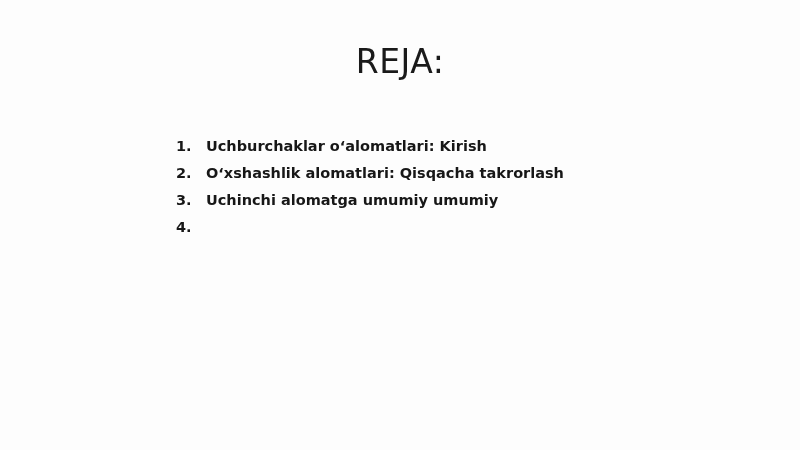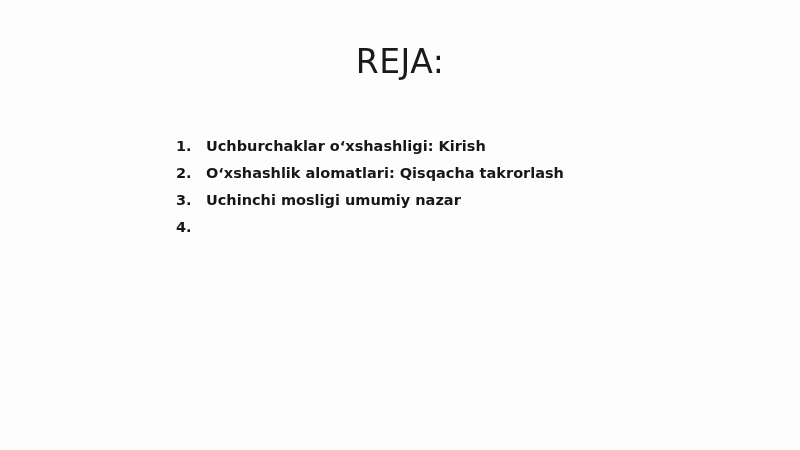--- a/index.html
+++ b/index.html
@@ -66,31 +66,31 @@
 <body>
 
 <div class="slide">
 
   <div class="slide-title">REJA:</div>
 
   <ol class="agenda-list">
 
     <li class="agenda-item">
       <span class="agenda-num">1.</span>
-      <span class="agenda-text">Uchburchaklar o‘xshashligi: Kirish</span>
+      <span class="agenda-text">Uchburchaklar o‘alomatlari: Kirish</span>
     </li>
 
     <li class="agenda-item">
       <span class="agenda-num">2.</span>
       <span class="agenda-text">O‘xshashlik alomatlari: Qisqacha takrorlash</span>
     </li>
 
     <li class="agenda-item">
       <span class="agenda-num">3.</span>
-      <span class="agenda-text">Uchinchi mosligi umumiy nazar</span>
+      <span class="agenda-text">Uchinchi alomatga umumiy umumiy</span>
     </li>
 
     <li class="agenda-item">
       <span class="agenda-num">4.</span>
     </li>
 
   </ol>
 
 </div>
 

